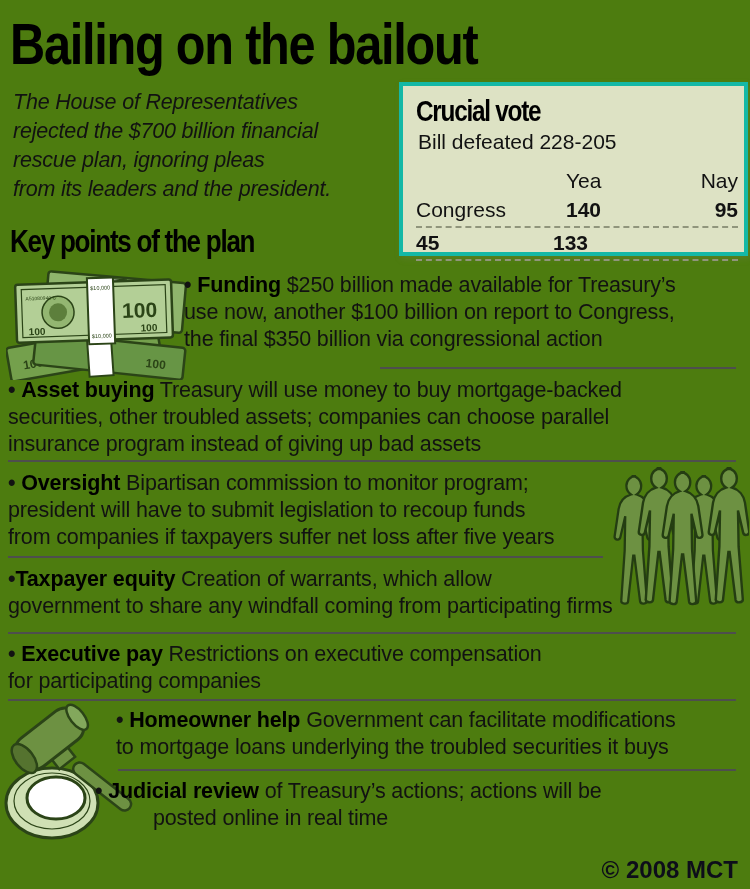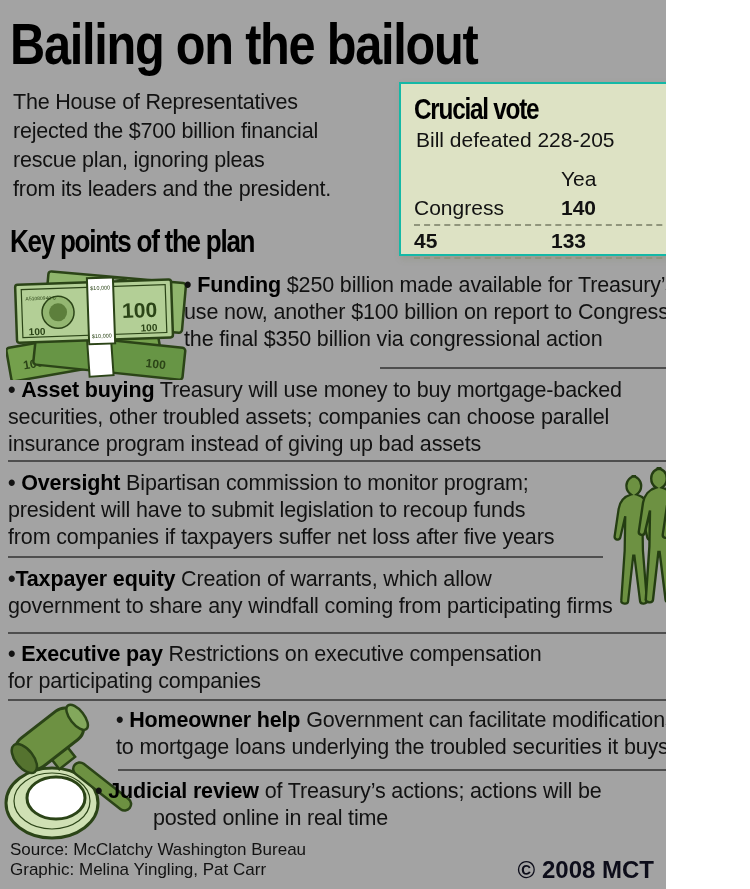--- a/index.html
+++ b/index.html
@@ -1,27 +1,27 @@
 <!DOCTYPE html>
 <html><head>
 <meta charset="utf-8">
 <style>
   html,body{margin:0;padding:0;background:#ffffff;}
-  #page{position:relative;width:666px;height:889px;background:#a3a3a3;overflow:hidden;
+  #page{position:relative;width:750px;height:889px;background:#4d7c0f;overflow:hidden;
         font-family:"Liberation Sans", sans-serif;color:#121212;}
   .abs{position:absolute;}
   .condensed{display:inline-block;font-weight:700;transform:scaleX(0.84);transform-origin:0 0;
              letter-spacing:-1.5px;white-space:nowrap;color:#000;}
   #main-title{left:10px;top:14px;font-size:58px;line-height:1.02;}
-  #intro{left:13px;top:88px;width:400px;font-size:21.5px;line-height:29px;
+  #intro{left:13px;top:88px;width:400px;font-size:21.5px;line-height:29px;font-style:italic;
          white-space:pre-line;letter-spacing:-0.2px;}
   
   #vote-box{left:399px;top:82px;width:349px;height:174px;background:#dde2c4;
-            border:2px solid #14b8a6;box-shadow:2px 3px 6px rgba(120,130,90,0.25);
-            box-sizing:border-box;padding:9px 13px 0 13px;}
+            border:4px solid #14b8a6;box-shadow:2px 3px 6px rgba(120,130,90,0.25);
+            box-sizing:border-box;padding:9px 6px 0 13px;}
   #vote-title{font-size:29px;line-height:32px;}
   #vote-subtitle{font-size:21px;margin-top:3px;margin-left:2px;}
   .vrow{display:flex;align-items:baseline;font-size:21px;}
   #vote-header{margin-top:15px;padding-bottom:2px;}
   .vspacer{flex:1;}
   .cyea{width:78px;text-align:left;}
   .cnay{width:94px;text-align:right;}
   .vdata{padding:3px 0 4px 0;border-bottom:2px dashed #90957c;}
   .vdata .party{flex:1;}
   .vdata .cyea,.vdata .cnay{font-weight:700;}
@@ -151,17 +151,15 @@
     </g>
   </svg>
 
   <div class="abs point" style="left:116px;top:707px;width:634px;"><span class="blt">•</span> <b class="lead">Homeowner help</b> <span>Government can facilitate modifications
 to mortgage loans underlying the troubled securities it buys</span></div>
   <div class="abs sep" style="left:118px;top:769px;width:618px;"></div>
 
   <div class="abs point" id="pt-judicial" style="left:95px;top:778px;width:620px;"><span class="blt">•</span> <b class="lead">Judicial review</b> <span>of Treasury’s actions; actions will be
 posted online in real time</span></div>
 
-  <div class="abs" id="footer-left">Source: McClatchy Washington Bureau
-Graphic: Melina Yingling, Pat Carr</div>
   <div class="abs" id="copyright">© 2008 MCT</div>
 
 </div>
 
 </body></html>

